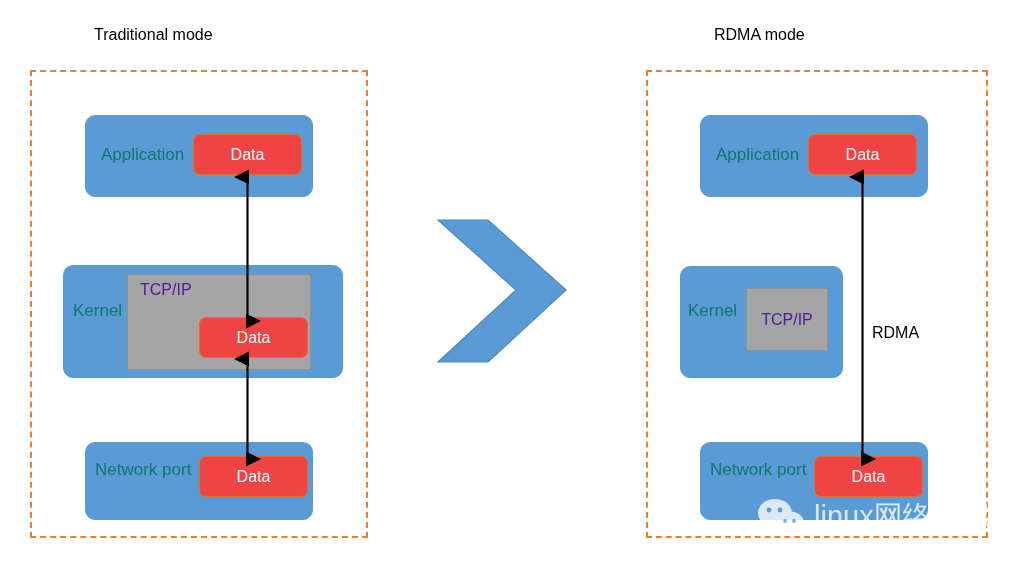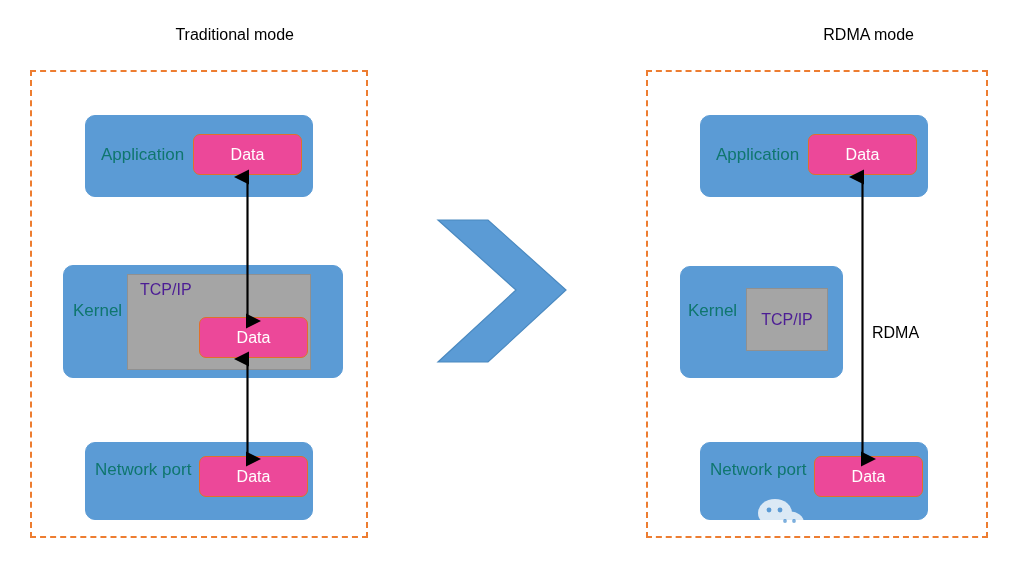--- a/index.html
+++ b/index.html
@@ -14,21 +14,21 @@
     position: relative;
     width: 1020px;
     height: 563px;
     background: #ffffff;
     overflow: hidden;
   }
   .panel-title {
     position: absolute;
     font-size: 16px;
     color: #000000;
-    text-align: right;
+    text-align: left;
     white-space: nowrap;
   }
   .dashed-frame {
     position: absolute;
     border: 2px dashed #ed7d31;
     box-sizing: border-box;
     background: transparent;
   }
   .blue-box {
     position: absolute;
@@ -38,21 +38,21 @@
     box-sizing: border-box;
   }
   .blue-label {
     position: absolute;
     color: #0f766e;
     font-size: 17px;
     white-space: nowrap;
   }
   .orange-box {
     position: absolute;
-    background: #ec4899;
+    background: #ef4444;
     border: 1px solid #e0702a;
     border-radius: 7px;
     box-sizing: border-box;
     display: flex;
     align-items: center;
     justify-content: center;
     color: #ffffff;
     font-size: 16px;
   }
   .gray-box {
@@ -186,15 +186,16 @@
     <svg width="52" height="40" viewBox="0 0 52 40">
       <ellipse cx="19" cy="16" rx="17" ry="14" fill="#ffffff"></ellipse>
       <polygon points="10,26 8,36 18,30" fill="#ffffff"></polygon>
       <circle cx="13" cy="13" r="2.4" fill="#5b9bd5"></circle>
       <circle cx="24" cy="13" r="2.4" fill="#5b9bd5"></circle>
       <ellipse cx="34" cy="26" rx="14" ry="11.5" fill="#ffffff"></ellipse>
       <polygon points="44,33 47,40 39,36" fill="#ffffff"></polygon>
       <circle cx="29" cy="24" r="1.9" fill="#5b9bd5"></circle>
       <circle cx="38" cy="24" r="1.9" fill="#5b9bd5"></circle>
     </svg>
+    <span class="watermark-text">linux网络虚拟化</span>
   </div>
 
 </div>
 
 </body></html>

